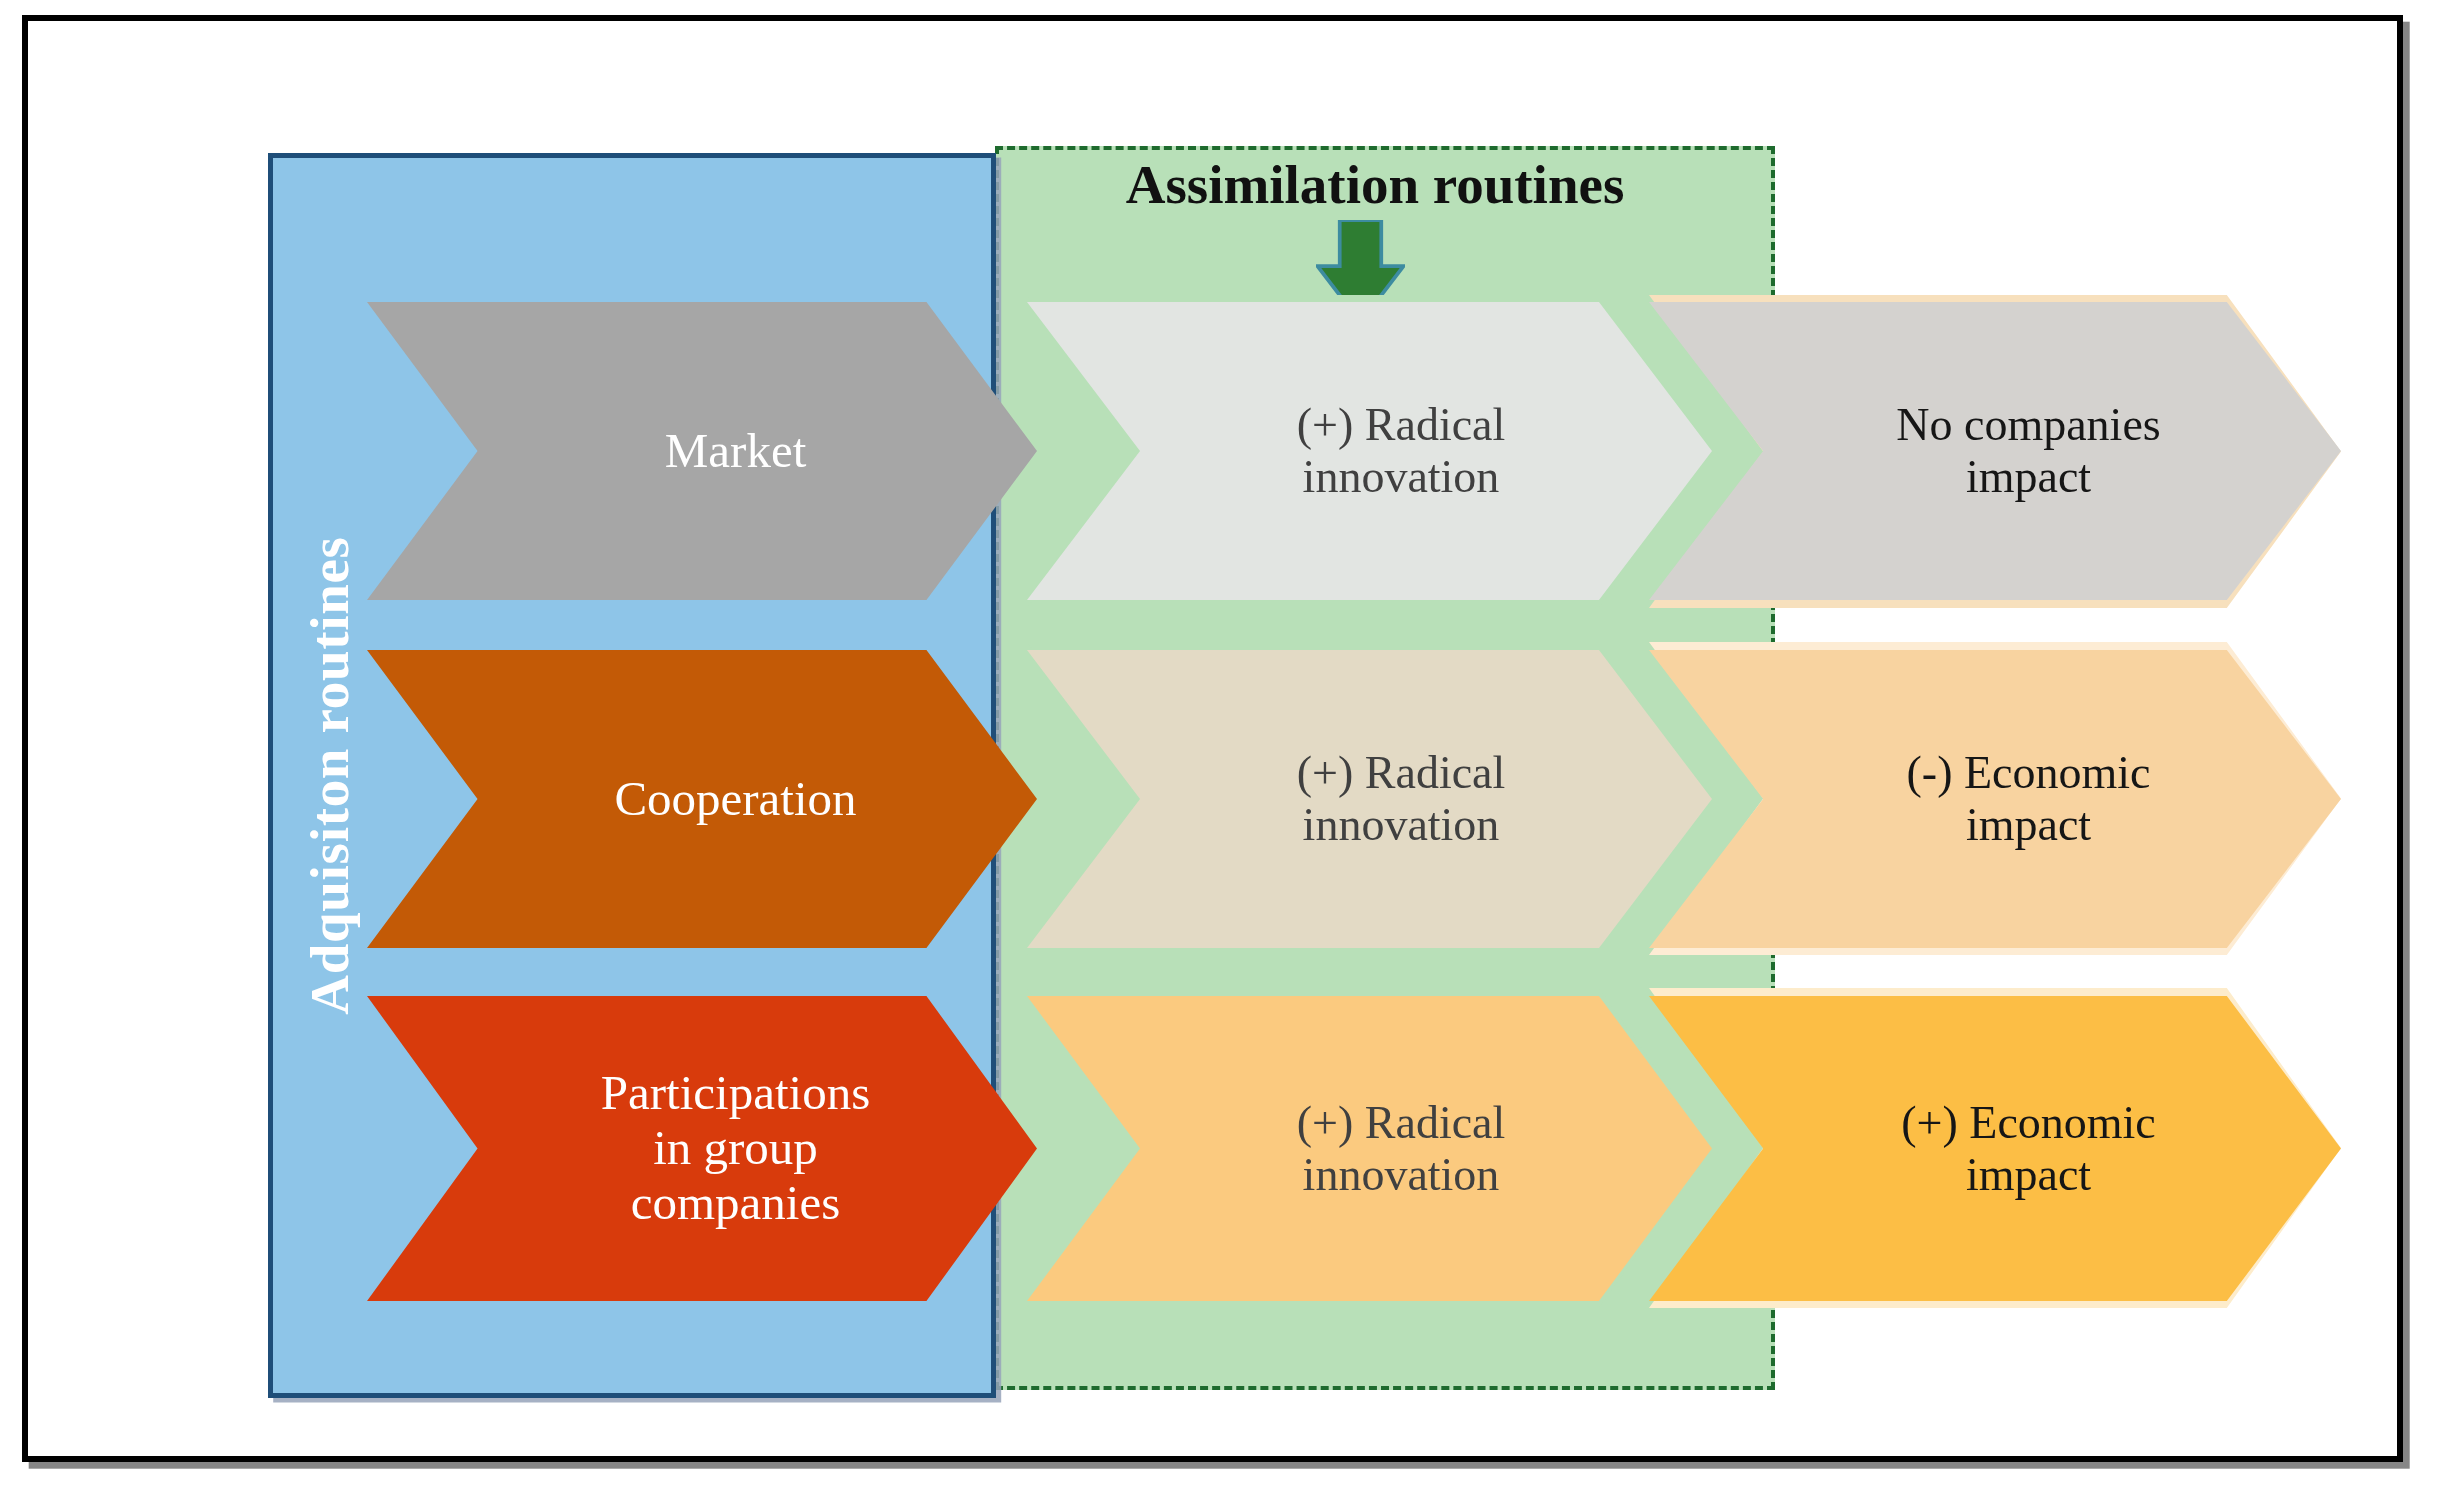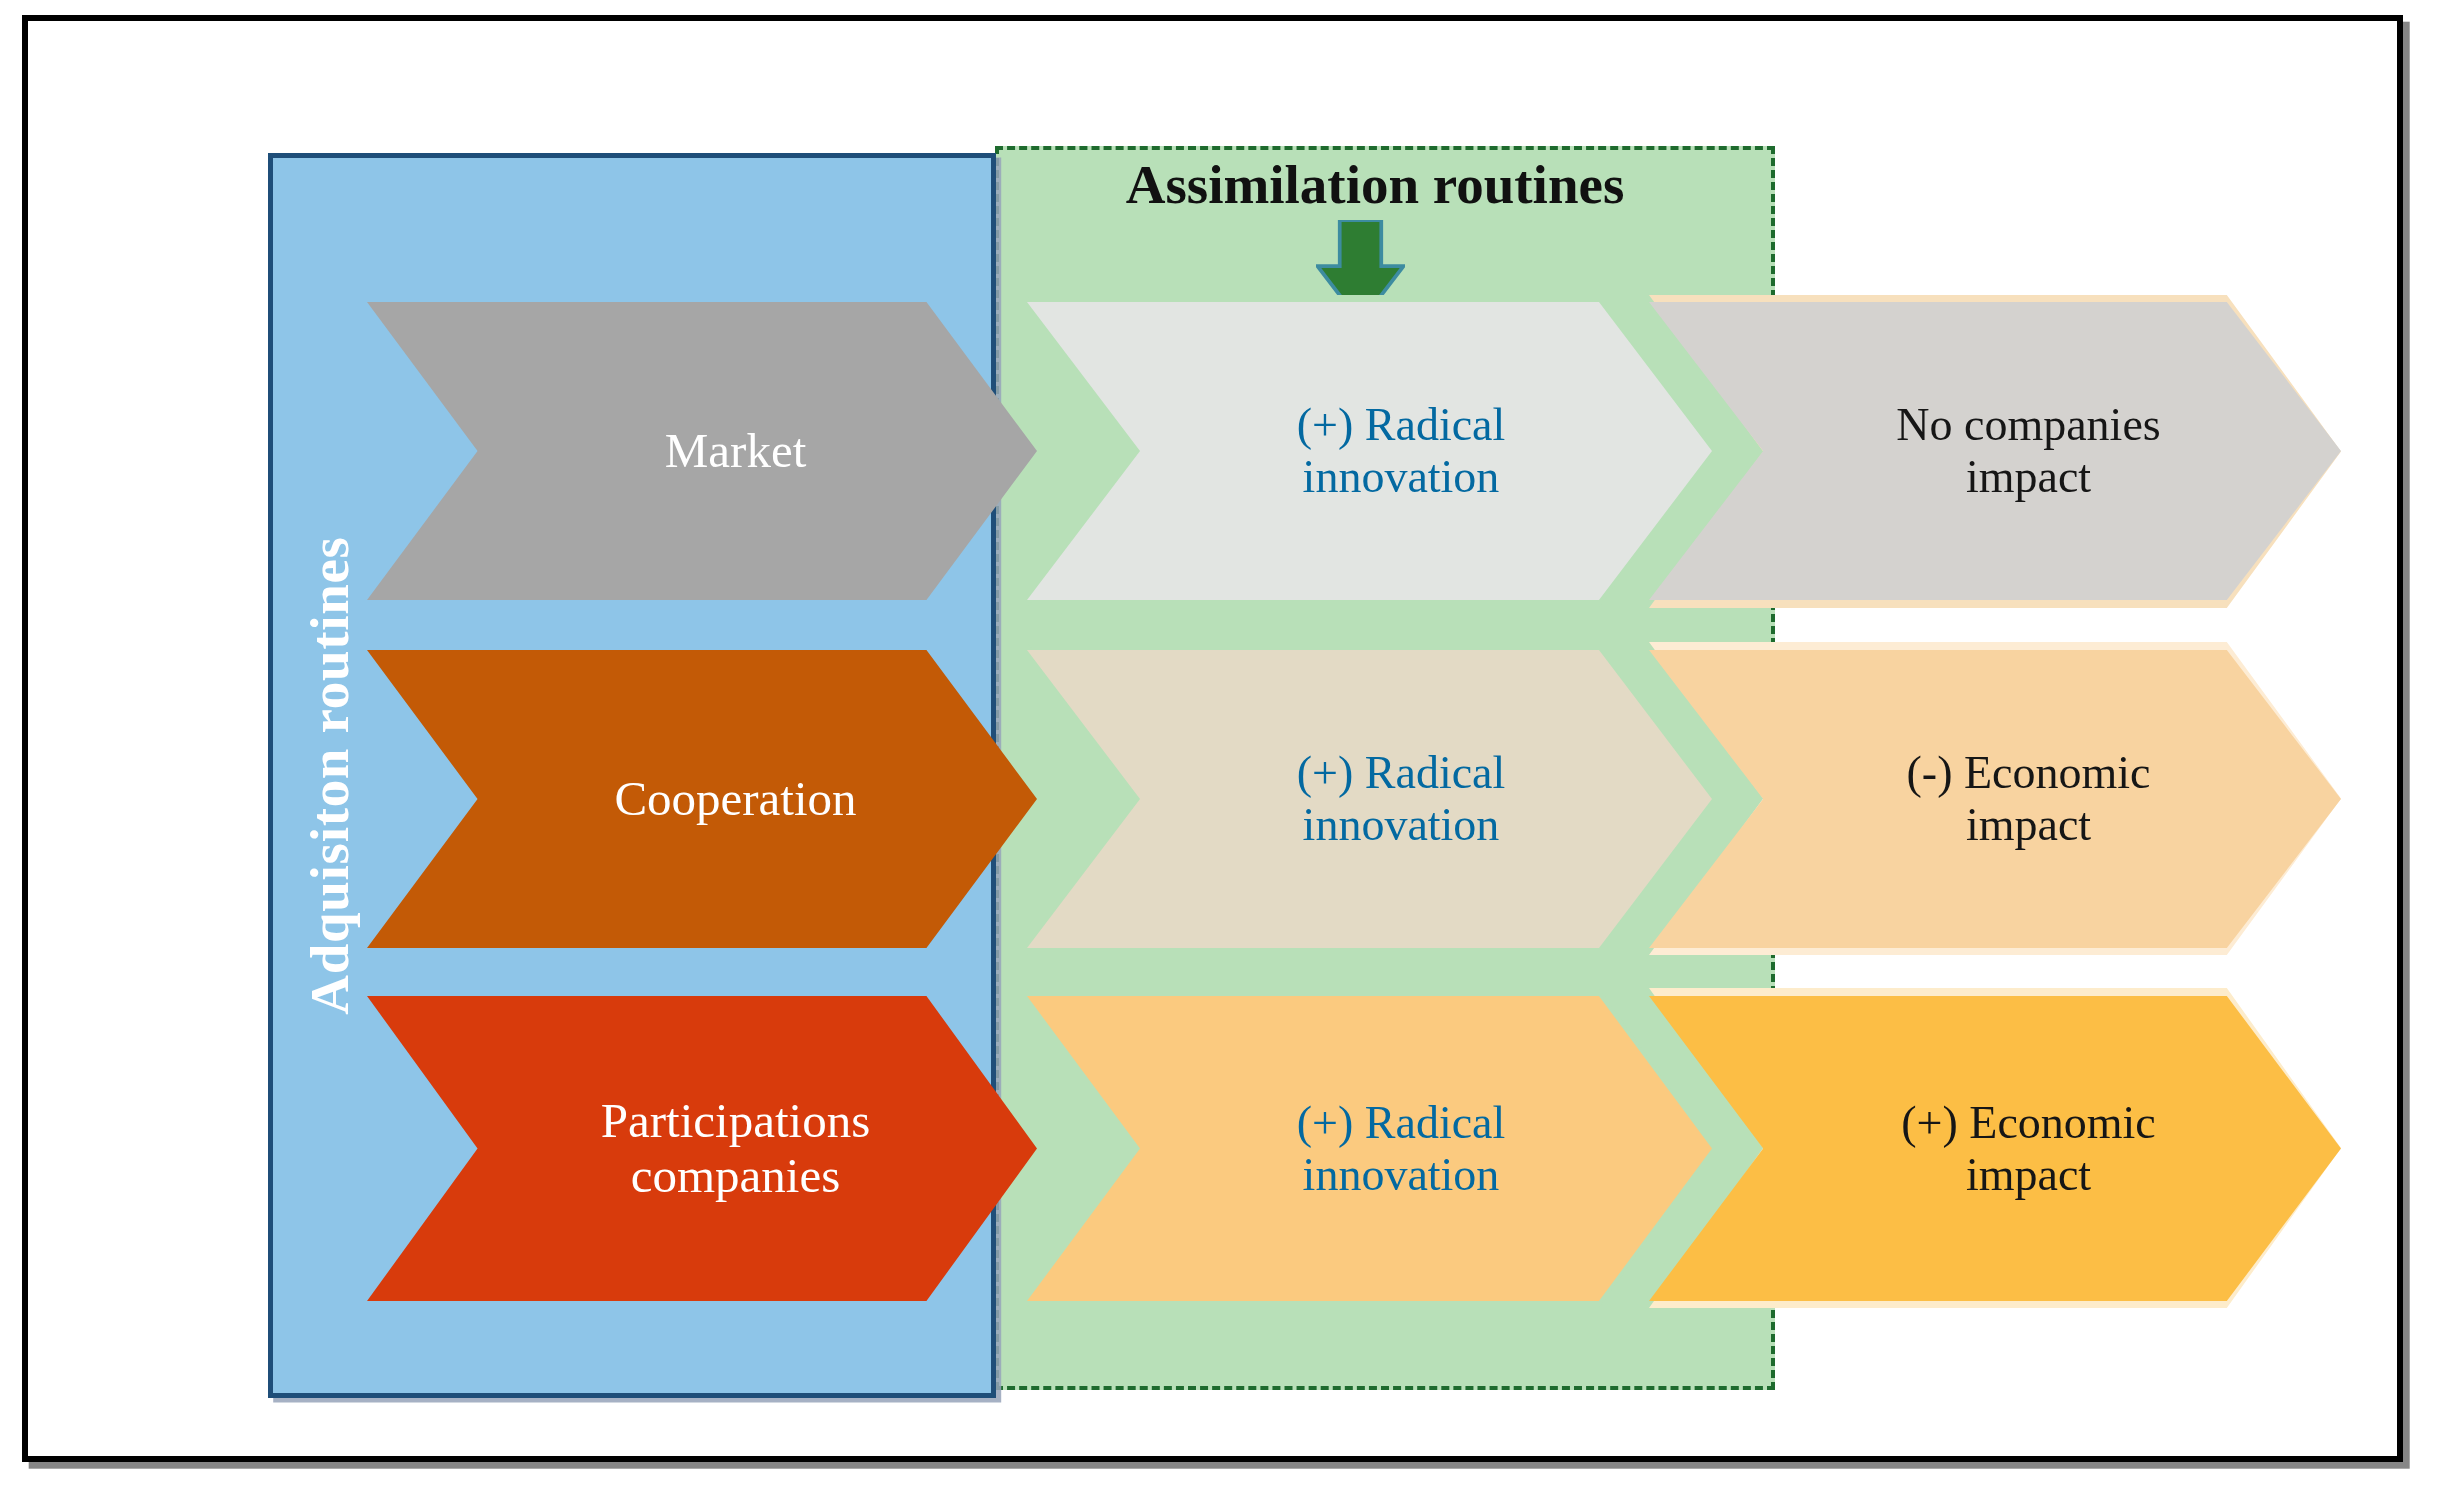--- a/index.html
+++ b/index.html
@@ -125,21 +125,21 @@
     color: #ffffff;
   }
   .col1 .chev-inner { padding-left: 89px; padding-right: 22px; }
 
   
   .col2 {
     left: 999px;
     width: 685px;
     clip-path: polygon(0% 0%, 83.5% 0%, 100% 50%, 83.5% 100%, 0% 100%, 16.5% 50%);
     font-size: 46px;
-    color: #0369a1;
+    color: #404040;
   }
   .col2 .chev-inner { padding-left: 93px; padding-right: 30px; }
 
   
   .col3 {
     left: 1621px;
     width: 692px;
     clip-path: polygon(0% 0%, 83.5% 0%, 100% 50%, 83.5% 100%, 0% 100%, 16.5% 50%);
     font-size: 46px;
     color: #161616;
@@ -226,20 +226,21 @@
         <div>impact</div>
       </div>
     </div>
 
     <div class="chev-halo col2 r3h" style="background: rgb(184, 224, 184);"></div>
     <div class="chev-halo col3 r3h" style="background: rgb(253, 236, 203);"></div>
 
     <div class="chev col1 r3" style="background: rgb(216, 59, 12); color: rgb(255, 255, 255);">
       <div class="chev-inner">
         <div>Participations</div>
+        <div>in group</div>
         <div>companies</div>
       </div>
     </div>
 
     <div class="chev col2 r3" style="background: rgb(251, 202, 127);">
       <div class="chev-inner">
         <div>(+) Radical</div>
         <div>innovation</div>
       </div>
     </div>

